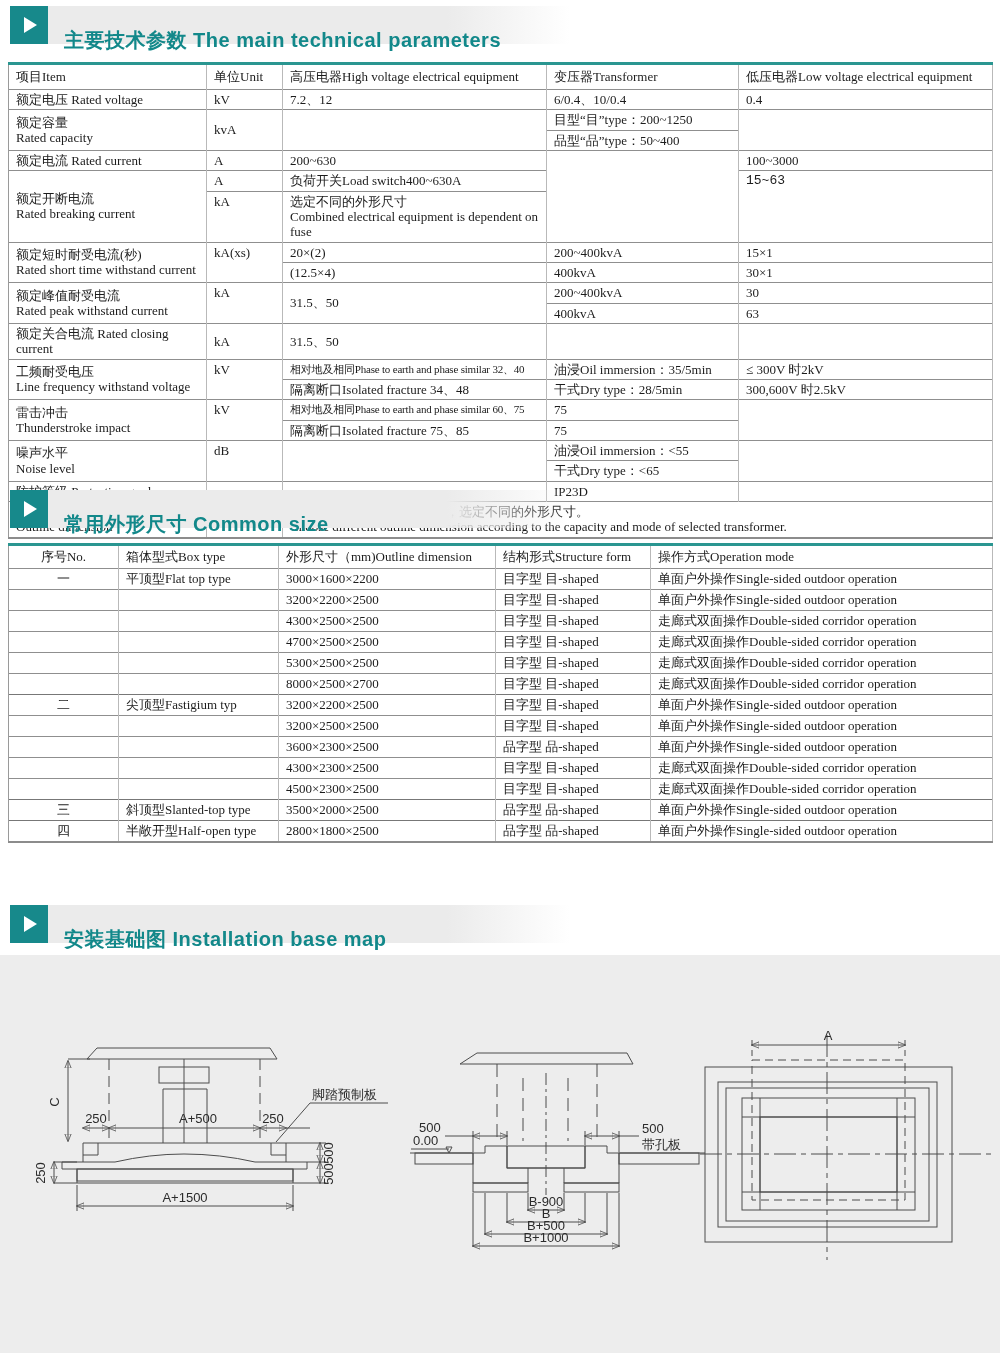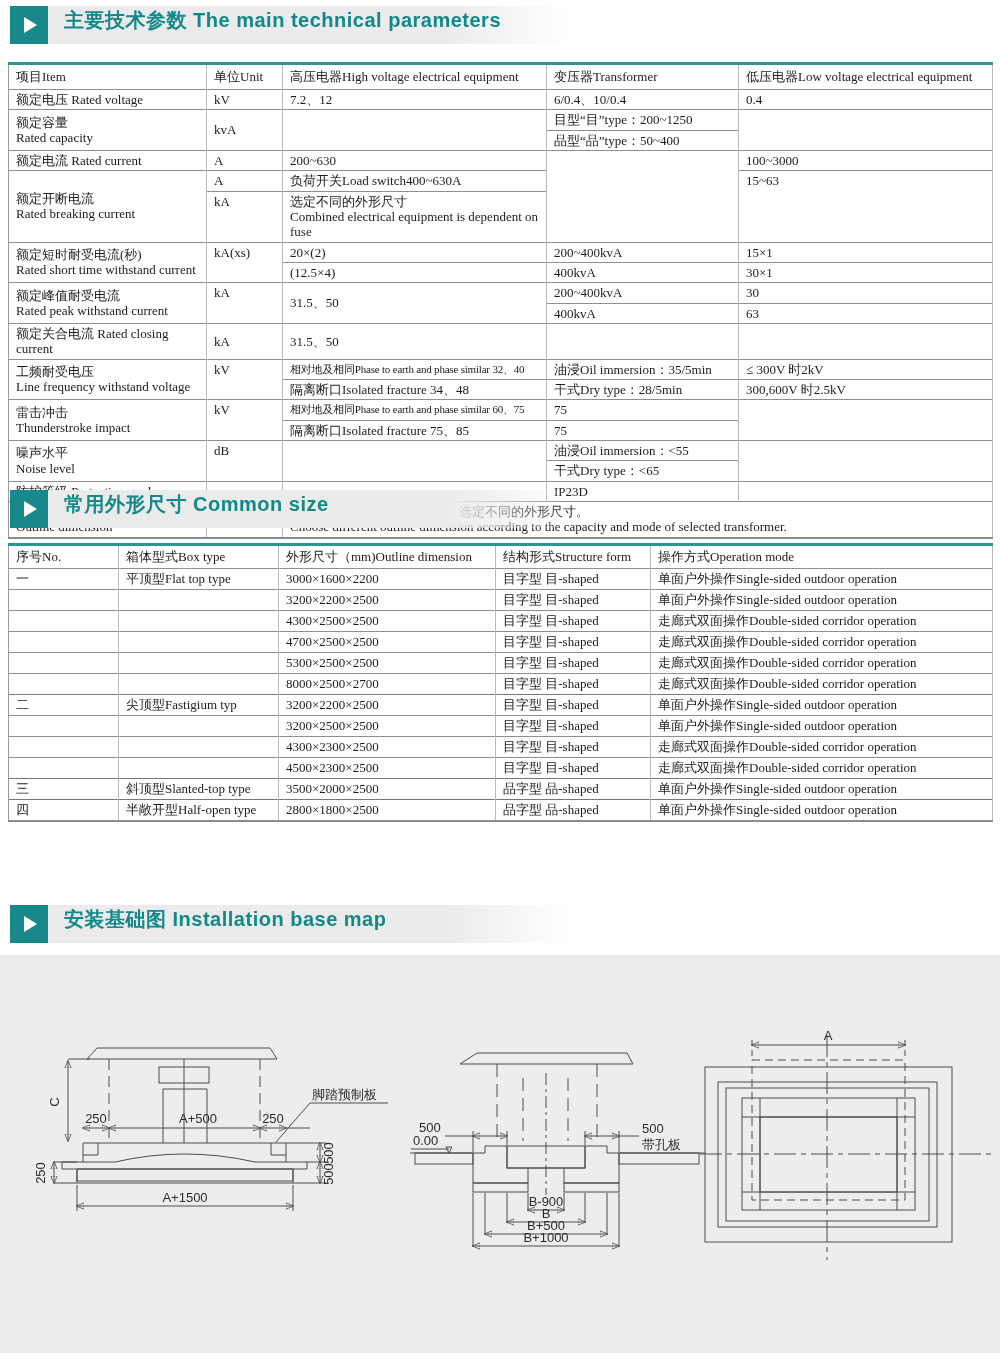--- a/index.html
+++ b/index.html
@@ -9,35 +9,35 @@
     overflow:hidden;
   }
   
   .sec{position:absolute;left:0;width:1000px;height:40px;}
   .sec .strip{position:absolute;left:10px;top:2px;height:38px;width:560px;
     background:linear-gradient(to right,#ebebeb 0%,#ebebeb 78%,rgba(235,235,235,0) 100%);}
   .sec .icon{position:absolute;left:10px;top:2px;width:38px;height:38px;background:#17898b;
     display:flex;align-items:center;justify-content:center;}
   .sec .tri{width:0;height:0;border-top:8px solid transparent;border-bottom:8px solid transparent;
     border-left:13px solid #ffffff;margin-left:3px;}
-  .sec .title{position:absolute;left:64px;top:3px;font-family:"Liberation Sans",sans-serif;
+  .sec .title{position:absolute;left:64px;top:23px;font-family:"Liberation Sans",sans-serif;
     font-weight:bold;font-size:20px;color:#12888a;letter-spacing:.5px;white-space:nowrap;}
   
   table{border-collapse:collapse;table-layout:fixed;position:absolute;
     font-family:"Liberation Serif","DejaVu Serif",serif;font-size:13px;}
   .t1{left:8px;top:62px;width:984px;border-top:3px solid #2a9691;border-bottom:2px solid #8c8c8c;}
   .t2{left:8px;top:543px;width:984px;border-top:3px solid #2a9691;border-bottom:2px solid #8c8c8c;}
   td{border-top:1px solid #8f8f8f;border-left:1px solid #b9b9b9;border-right:1px solid #b9b9b9;
      padding:2px 7px;vertical-align:middle;line-height:1.18;}
   .t1 td:first-child,.t2 td:first-child{border-left:1px solid #9a9a9a;}
   .t1 tr.head td,.t2 tr.head td{height:20px;}
   .zh,.en{display:block;}
   .small{font-size:11px;letter-spacing:-0.2px;}
   .t2 td{padding:1px 7px;height:18px;line-height:16px;}
-  .t2 td.cno{text-align:left;margin-top:40px;}
+  .t2 td.cno{text-align:center;margin-top:40px;}
   .t2 tr.group td{border-top:1.5px solid #777;}
   
   .panel{position:absolute;left:0;top:955px;width:1000px;height:398px;background:#ededed;}
   .panel svg{position:absolute;overflow:visible;}
   svg line,svg polyline,svg path,svg rect{stroke:#4d4d4d;stroke-width:1;fill:none;}
   svg text{font-family:"Liberation Sans",sans-serif;font-size:13px;fill:#2b2b2b;
     stroke:none;text-anchor:middle;}
   svg text.start{text-anchor:start;}
 </style>
 </head>
@@ -94,21 +94,21 @@
     <td rowspan="3"></td>
     <td>100~3000</td>
   </tr>
   <tr>
     <td rowspan="2">
       <span class="zh">额定开断电流</span>
       <span class="en">Rated breaking current</span>
         </td>
     <td>A</td>
     <td>负荷开关Load switch400~630A</td>
-    <td rowspan="2" style="vertical-align:top;">15~63</td>
+    <td rowspan="2" style="vertical-align:top;font-family:Liberation Mono, monospace;">15~63</td>
   </tr>
   <tr>
     <td style="vertical-align:top;">kA</td>
     <td>
       <span class="zh">选定不同的外形尺寸</span>
       <span class="en">Combined electrical equipment is dependent on fuse</span>
         </td>
   </tr>
   <tr>
     <td rowspan="2">
@@ -280,20 +280,27 @@
         <td>尖顶型Fastigium typ</td>
         <td>3200×2200×2500</td>
         <td>目字型 目-shaped</td>
         <td>单面户外操作Single-sided outdoor operation</td>
       </tr>
   <tr>
         <td class="cno"></td>
         <td></td>
         <td>3200×2500×2500</td>
         <td>目字型 目-shaped</td>
+        <td>单面户外操作Single-sided outdoor operation</td>
+      </tr>
+  <tr>
+        <td class="cno"></td>
+        <td></td>
+        <td>3600×2300×2500</td>
+        <td>品字型 品-shaped</td>
         <td>单面户外操作Single-sided outdoor operation</td>
       </tr>
   <tr>
         <td class="cno"></td>
         <td></td>
         <td>4300×2300×2500</td>
         <td>目字型 目-shaped</td>
         <td>走廊式双面操作Double-sided corridor operation</td>
       </tr>
   <tr>

